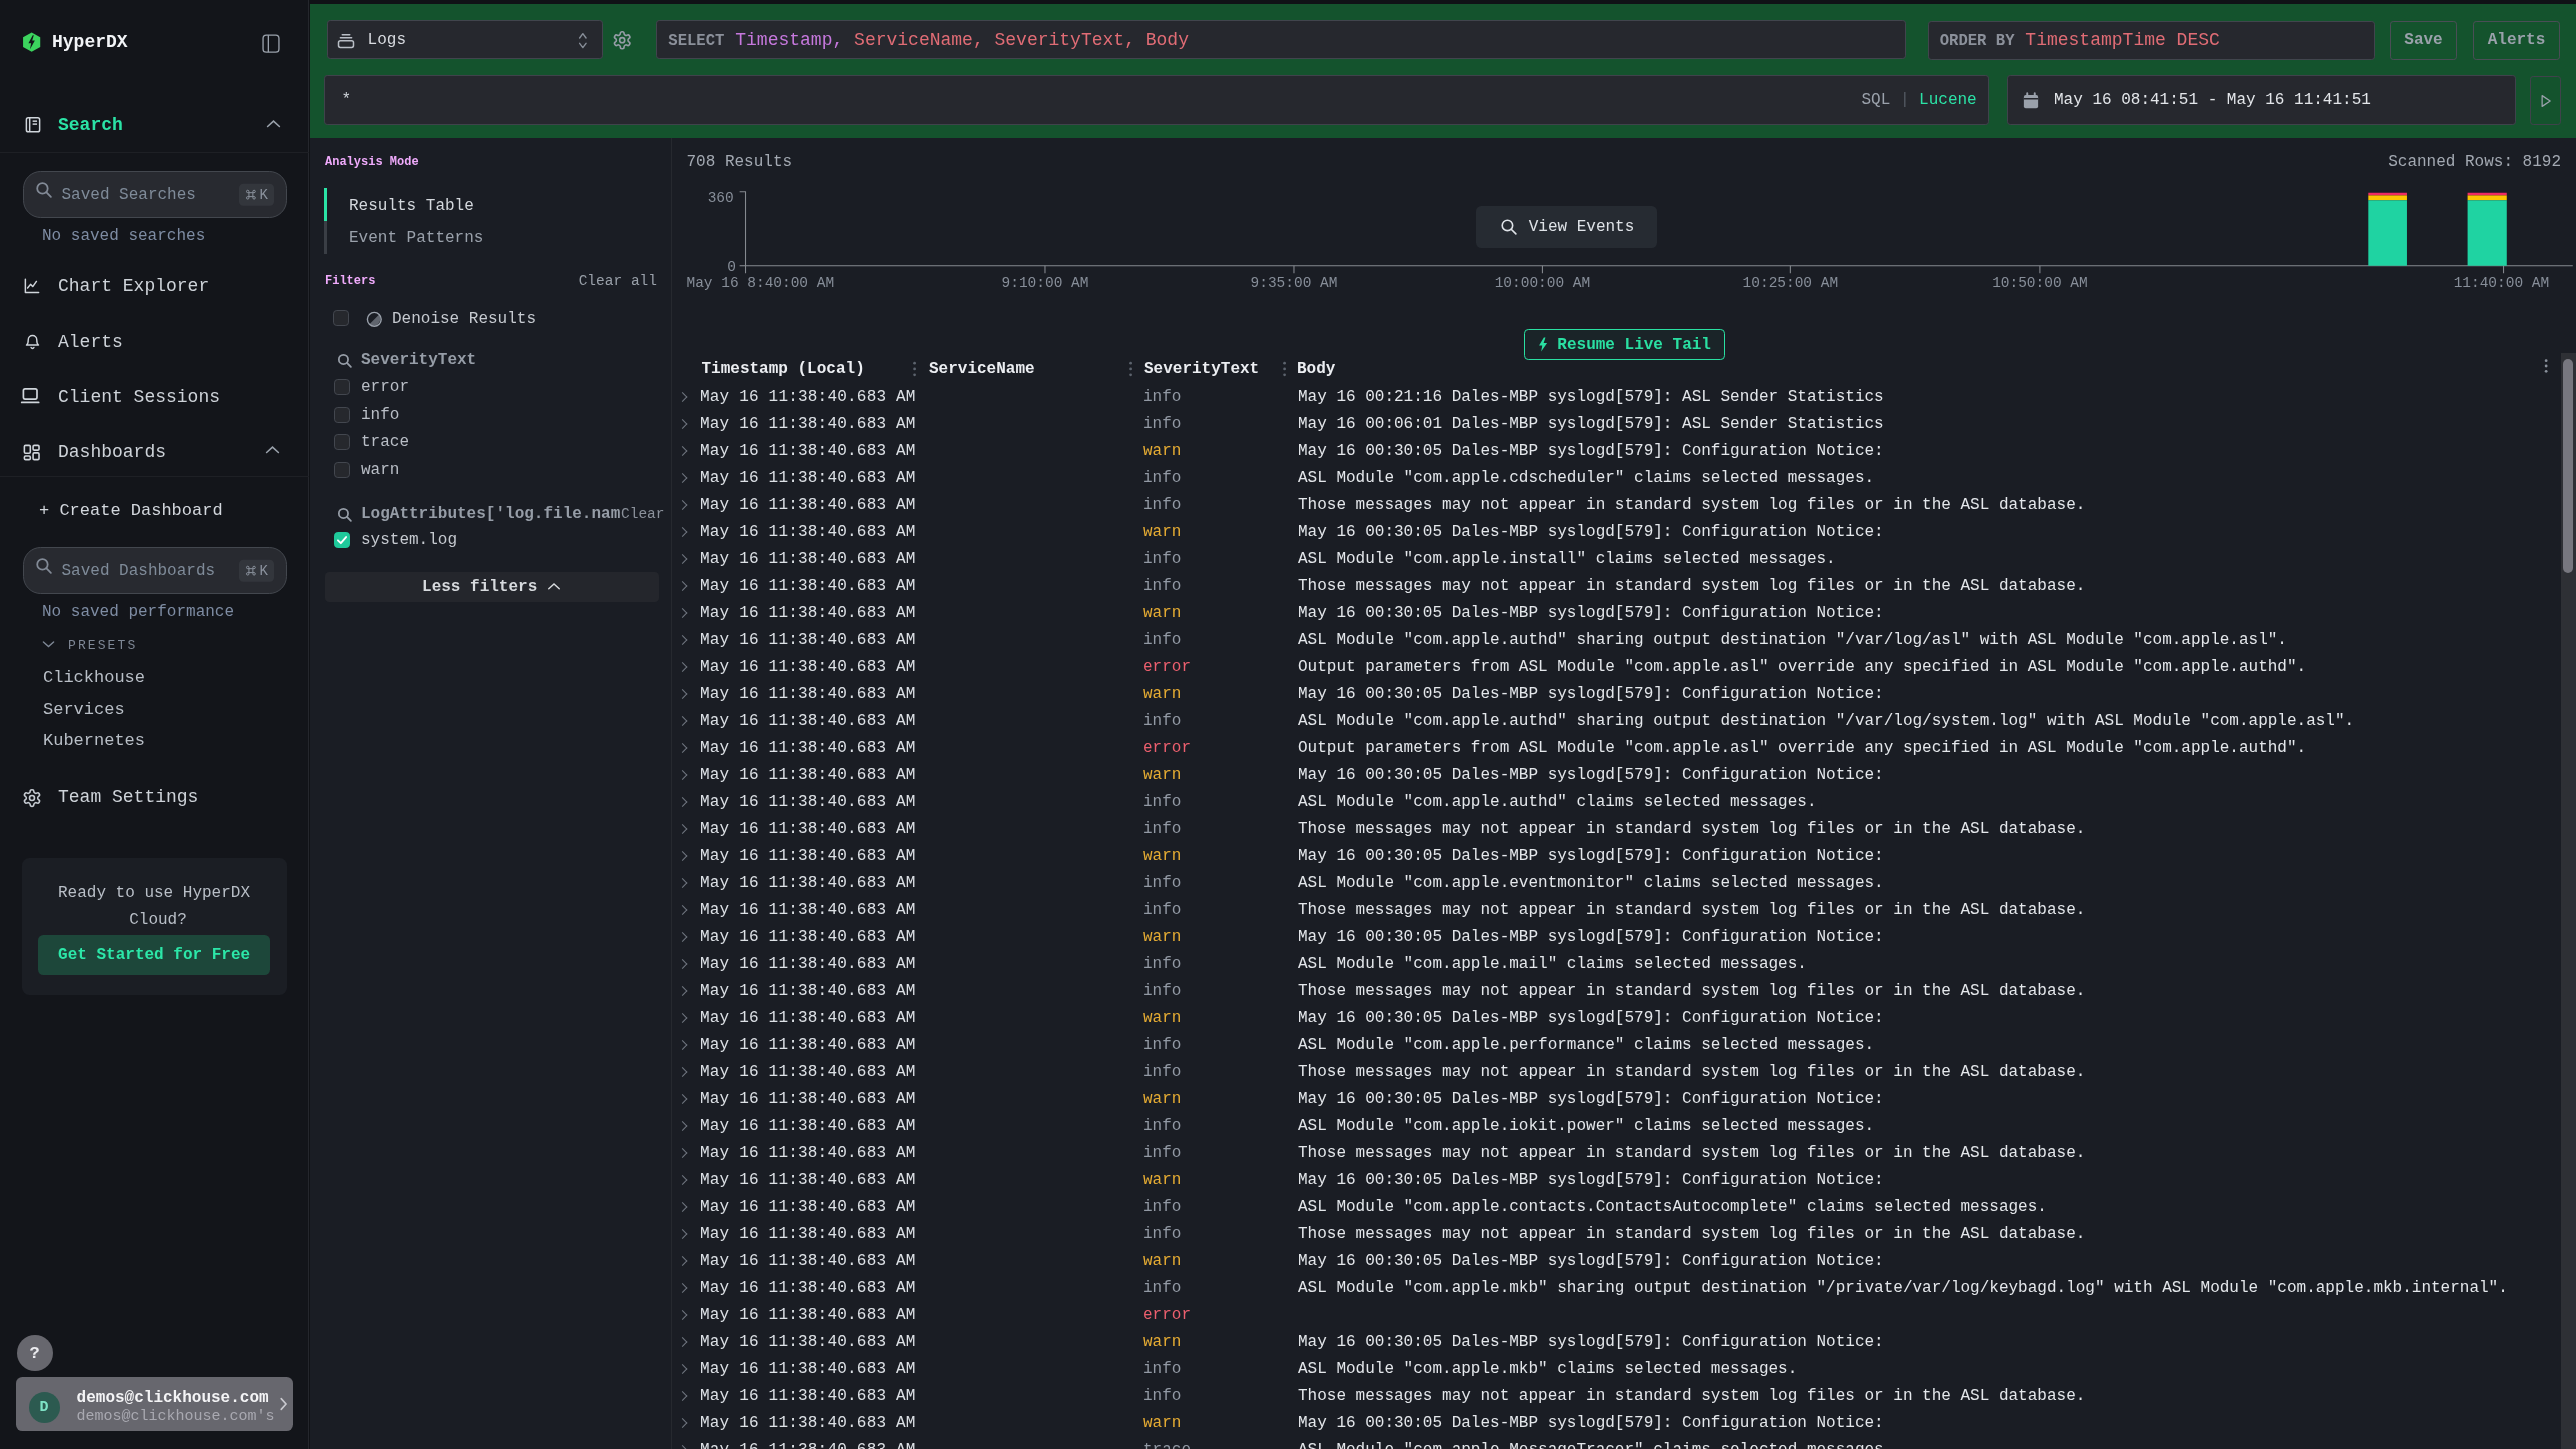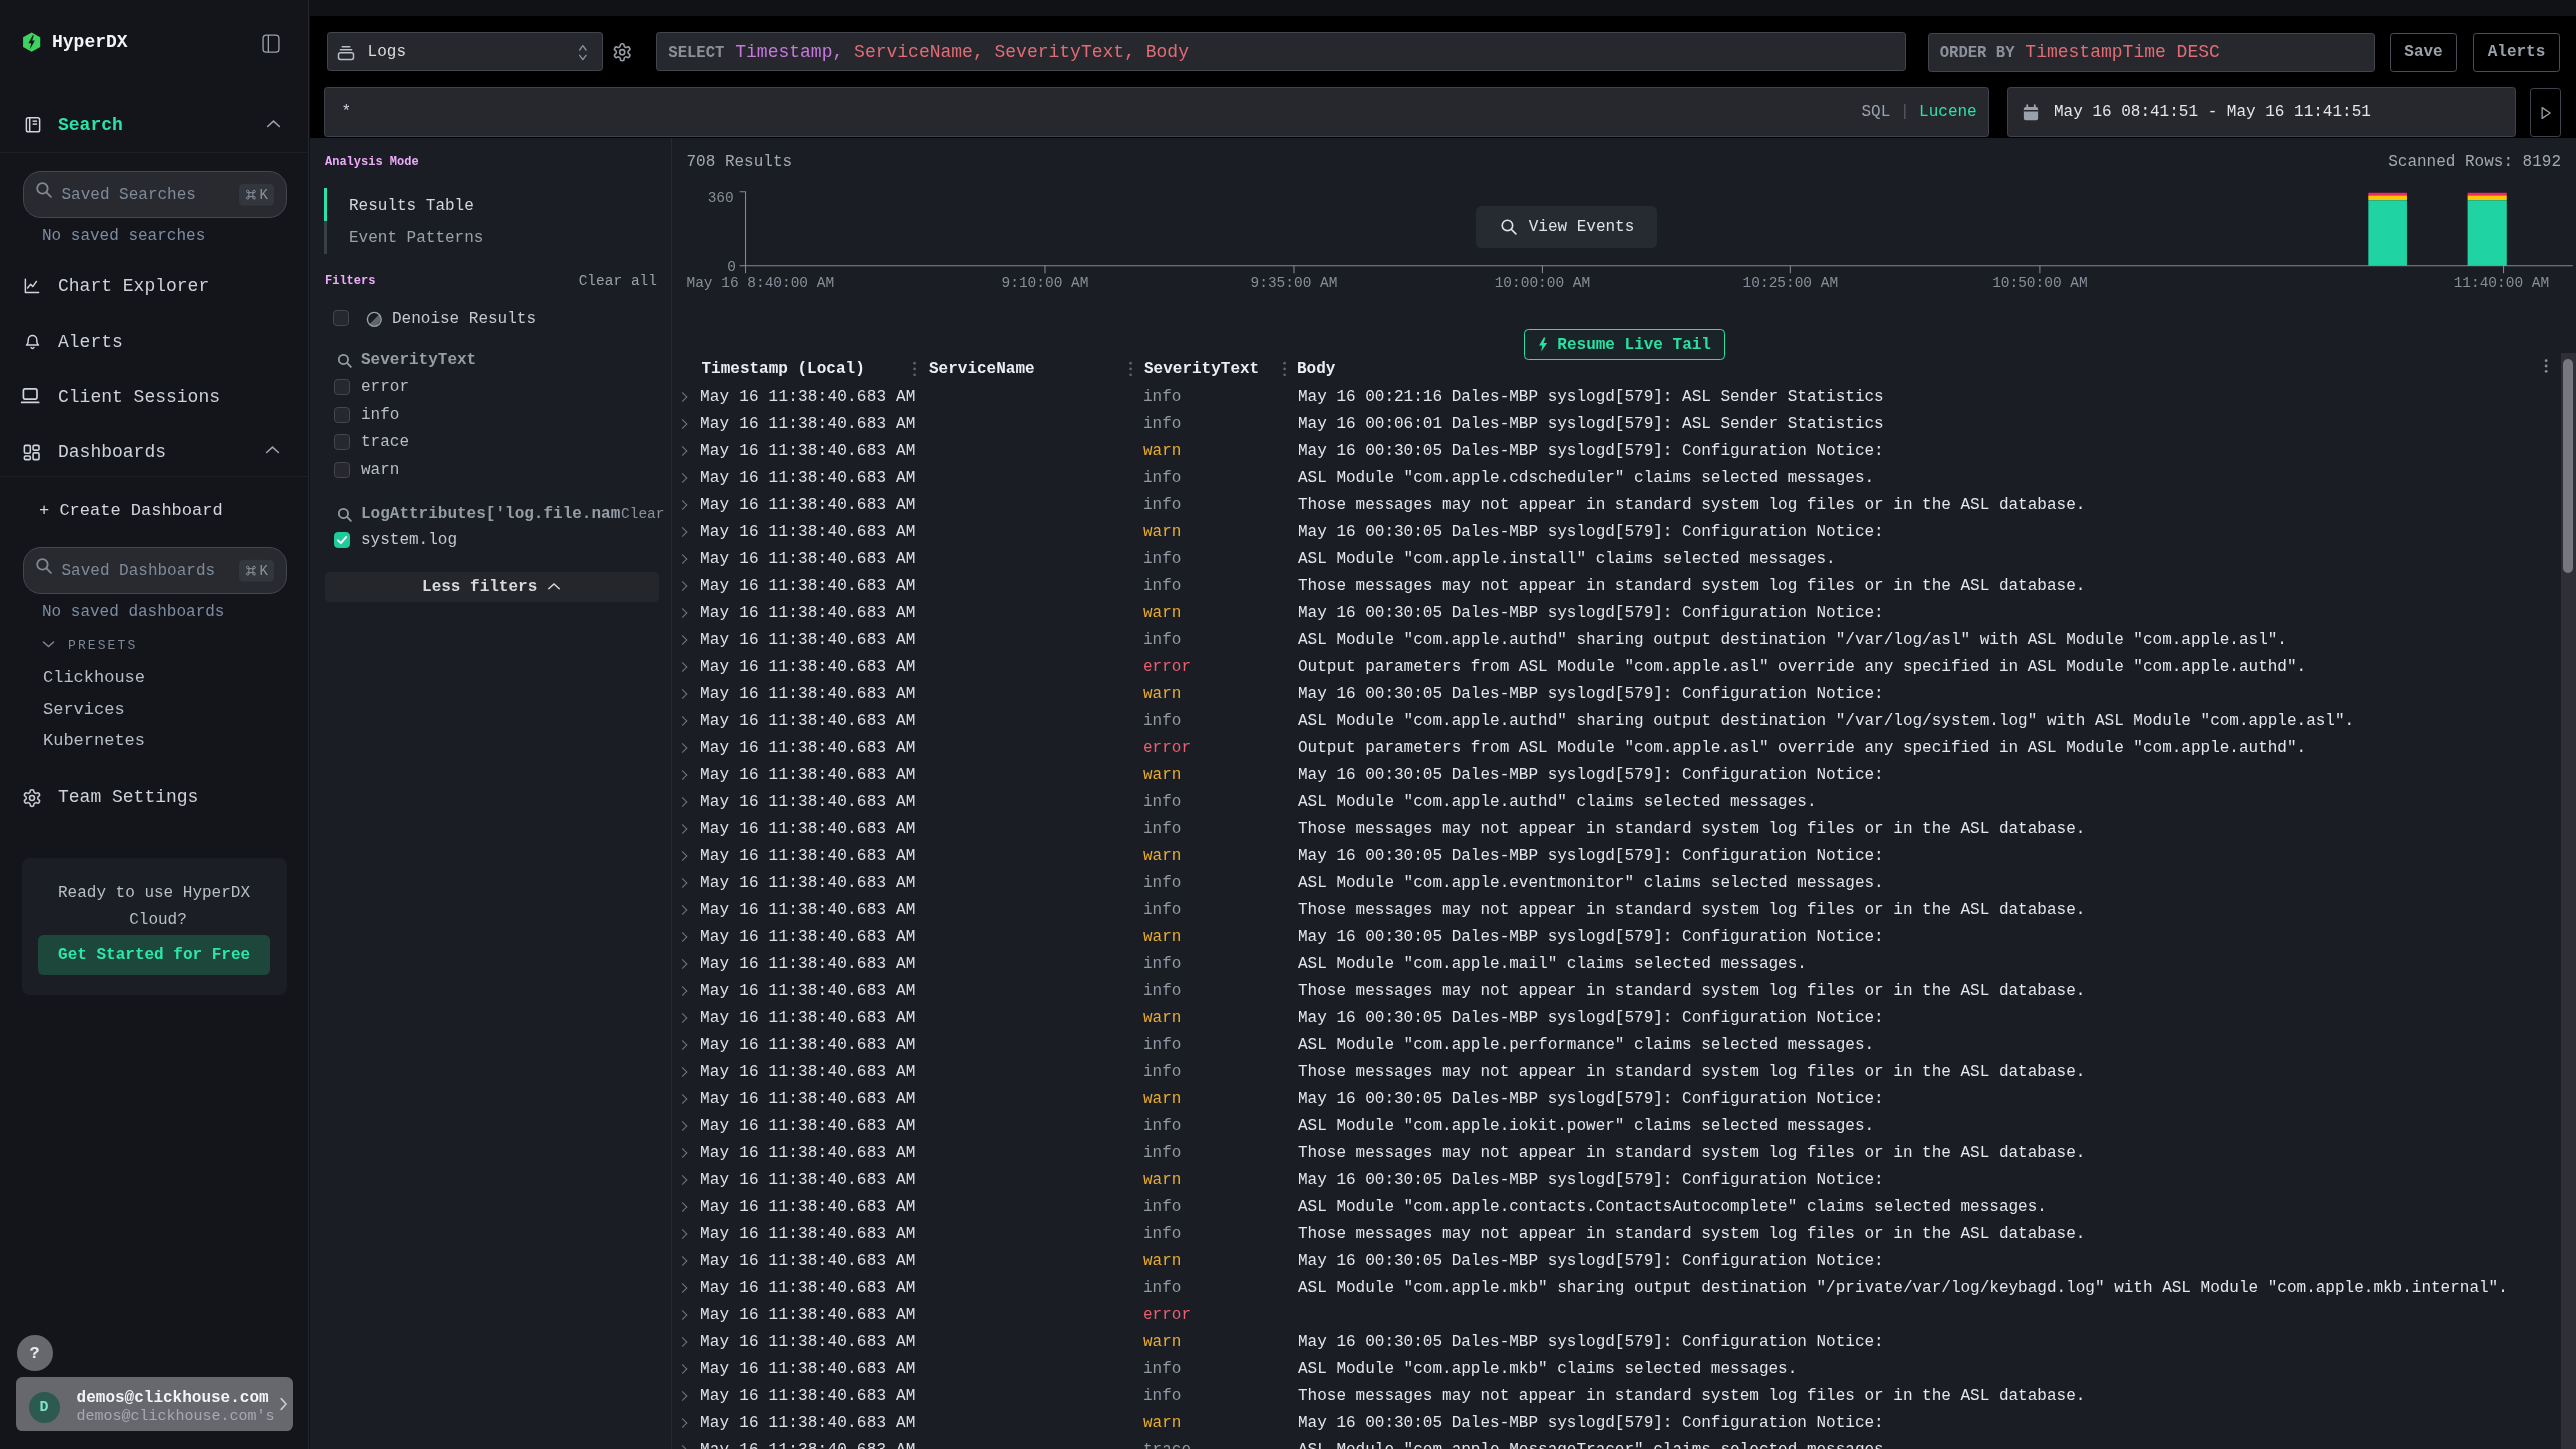--- a/index.html
+++ b/index.html
@@ -8,21 +8,21 @@
 
 #sidebar{position:absolute;left:0;top:0;width:309px;height:1449px;background:#13151a;border-right:1.1px solid #25272d;}
 .navtxt{font-size:17.7px;color:#ced3d9;white-space:nowrap;}
 .greentxt{color:#2be3a6;font-weight:bold;}
 .pill{position:absolute;left:22.5px;width:264px;height:47px;border:1.1px solid #43474e;border-radius:17.7px;background:#282a30;}
 .pill .ph{position:absolute;left:38px;top:50%;transform:translateY(-50%);font-size:16px;color:#7f8b99;}
 .kbd{position:absolute;right:11.8px;top:50%;transform:translateY(-50%);width:35px;height:22.5px;background:#33363c;border-radius:4.3px;color:#8c939e;font-size:14px;display:flex;align-items:center;justify-content:center;gap:3.2px;}
 .mutedblue{font-size:16px;color:#7e8ca3;}
 .sideitem{position:absolute;left:58px;transform:translateY(-50%);}
 
-#topbar{position:absolute;left:310px;top:16px;width:2266px;height:138px;background:#000000;}
+#topbar{position:absolute;left:310px;top:4px;width:2266px;height:138px;background:#14532d;}
 .box{position:absolute;background:#26282e;border:1.1px solid #41454d;border-radius:3.2px;}
 .btn{position:absolute;background:transparent;border:1.1px solid #4a4e56;border-radius:3.2px;display:flex;align-items:center;justify-content:center;color:#9aa1ab;font-weight:bold;font-size:16px;}
 
 #content{position:absolute;left:310px;top:138px;width:2266px;height:1311px;background:#1a1d24;}
 #fpanel{position:absolute;left:0;top:0;width:362px;height:1311px;border-right:1.1px solid #26292f;}
 .fhead{font-size:12px;font-weight:bold;color:#f0abfc;}
 .checkbox{position:absolute;width:16px;height:16px;background:#26282d;border:1.1px solid #43474f;border-radius:3.8px;}
 .checkbox.on{background:#1fca9b;border-color:#1fca9b;}
 
 #results{position:absolute;left:362px;top:0;width:1904px;height:1311px;}
@@ -102,21 +102,21 @@
 <div class="pill" style="top:547px;">
       <svg class="abs" style="left:10.7px;top:8px" width="19.3" height="19.3" viewBox="0 0 24 24" fill="none" stroke="#828a96" stroke-width="2.2" stroke-linecap="round">
         <circle cx="10.5" cy="10.5" r="6.5"></circle>
         <line x1="15.5" y1="15.5" x2="21" y2="21"></line>
       </svg>
       <span class="ph">Saved Dashboards</span>
       <span class="kbd"><svg width="11.8" height="11.8" viewBox="0 0 24 24" fill="none" stroke="#8c939e" stroke-width="2">
           <path d="M8 8 h8 v8 h-8 z M8 8 H5.5 A2.5 2.5 0 1 1 8 5.5 Z M16 8 h2.5 A2.5 2.5 0 1 0 16 5.5 Z M8 16 H5.5 A2.5 2.5 0 1 0 8 18.5 Z M16 16 h2.5 A2.5 2.5 0 1 1 16 18.5 Z"></path>
         </svg>K</span>
     </div>
-<div class="abs mutedblue" style="left:42px;top:612px;transform:translateY(-50%);">No saved dashboards</div>
+<div class="abs mutedblue" style="left:42px;top:612px;transform:translateY(-50%);">No saved performance</div>
 <svg class="abs" style="left:42px;top:640px" width="13" height="8.6" viewBox="0 0 28 18" fill="none" stroke="#7e8795" stroke-width="3" stroke-linecap="round">
       <polyline points="3,4 14,14 25,4"></polyline>
     </svg>
 <div class="abs" style="left:68px;top:645px;transform:translateY(-50%);font-size:13px;letter-spacing:2.1px;color:#7e8795;">PRESETS</div>
 <div class="abs" style="left:43px;top:677px;transform:translateY(-50%);font-size:17px;color:#b9bfc7;">Clickhouse</div>
 <div class="abs" style="left:43px;top:709px;transform:translateY(-50%);font-size:17px;color:#b9bfc7;">Services</div>
 <div class="abs" style="left:43px;top:740px;transform:translateY(-50%);font-size:17px;color:#b9bfc7;">Kubernetes</div>
 <svg class="abs" style="left:22px;top:788px" width="20" height="20" viewBox="0 0 24 24" fill="none" stroke="#c7ccd3" stroke-width="1.9" stroke-linecap="round" stroke-linejoin="round">
       <path d="M12.22 2h-.44a2 2 0 0 0-2 2v.18a2 2 0 0 1-1 1.73l-.43.25a2 2 0 0 1-2 0l-.15-.08a2 2 0 0 0-2.73.73l-.22.38a2 2 0 0 0 .73 2.73l.15.1a2 2 0 0 1 1 1.72v.51a2 2 0 0 1-1 1.74l-.15.09a2 2 0 0 0-.73 2.73l.22.38a2 2 0 0 0 2.73.73l.15-.08a2 2 0 0 1 2 0l.43.25a2 2 0 0 1 1 1.73V20a2 2 0 0 0 2 2h.44a2 2 0 0 0 2-2v-.18a2 2 0 0 1 1-1.73l.43-.25a2 2 0 0 1 2 0l.15.08a2 2 0 0 0 2.73-.73l.22-.39a2 2 0 0 0-.73-2.73l-.15-.08a2 2 0 0 1-1-1.74v-.5a2 2 0 0 1 1-1.74l.15-.09a2 2 0 0 0 .73-2.73l-.22-.38a2 2 0 0 0-2.73-.73l-.15.08a2 2 0 0 1-2 0l-.43-.25a2 2 0 0 1-1-1.73V4a2 2 0 0 0-2-2z"></path>
       <circle cx="12" cy="12" r="3"></circle>

